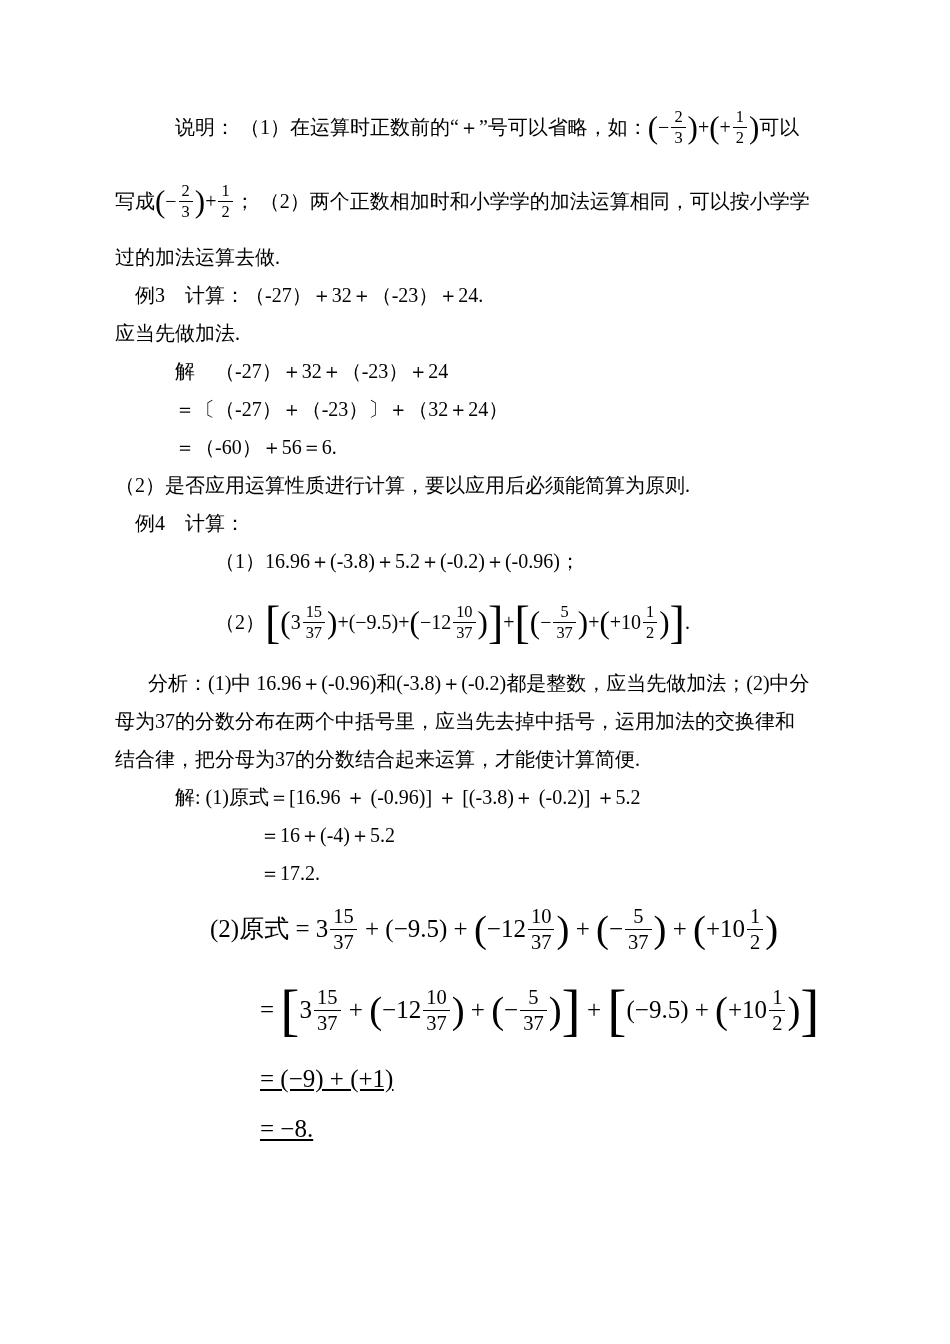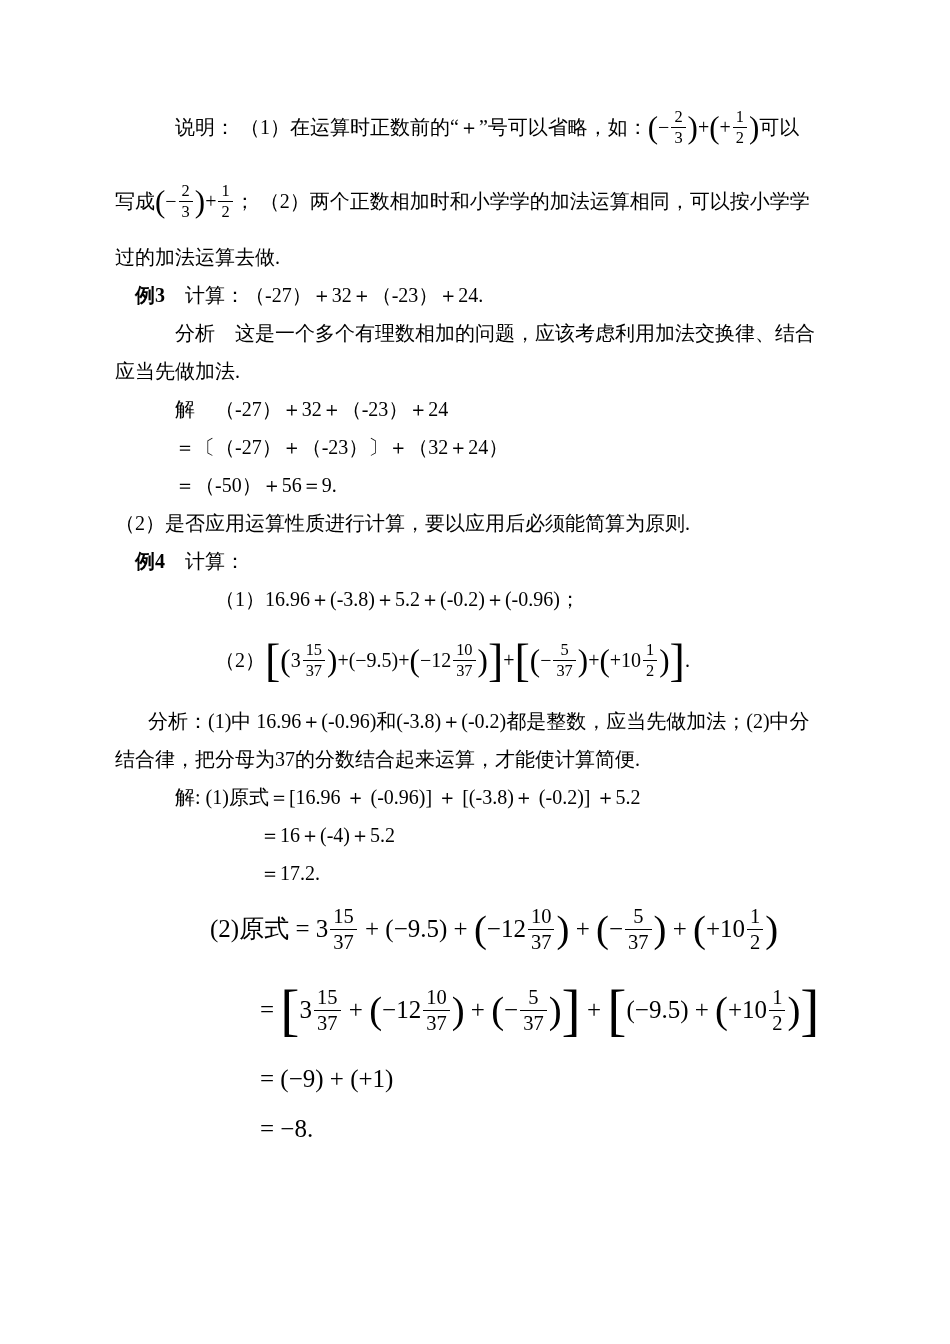--- a/index.html
+++ b/index.html
@@ -27,23 +27,23 @@
   .i20  { padding-left: 20px; }
   .i33  { padding-left: 33px; }
   .i60  { padding-left: 60px; }
   .i95  { padding-left: 95px; }
   .i100 { padding-left: 100px; }
   .i145 { padding-left: 145px; }
   
   .h74 { line-height: 74px; }
   .h84 { line-height: 84px; }
   .h88 { line-height: 88px; }
-  .h50 { line-height: 50px; }
+  .h50 { line-height: 50px; text-decoration: underline; }
   .math { font-size: 25px; }
-  b { font-weight: bold; }
+  b { font-weight: normal; }
   
   .frac {
     display: inline-block;
     vertical-align: middle;
     text-align: center;
     font-size: 0.82em;
     line-height: 1.1;
     margin: 0 2px;
     position: relative;
     top: -2px;
@@ -79,30 +79,30 @@
   }
 </style>
 </head>
 <body>
 
 <div class="page">
   <div class="line h74 i60">说明： （1）在运算时正数前的“＋”号可以省略，如：<span class="tall">(</span>−<span class="frac"><span class="num">2</span><span class="den">3</span></span><span class="tall">)</span>+<span class="tall">(</span>+<span class="frac"><span class="num">1</span><span class="den">2</span></span><span class="tall">)</span>可以</div>
   <div class="line h74">写成<span class="tall">(</span>−<span class="frac"><span class="num">2</span><span class="den">3</span></span><span class="tall">)</span>+<span class="frac"><span class="num">1</span><span class="den">2</span></span>； （2）两个正数相加时和小学学的加法运算相同，可以按小学学</div>
   <div class="line">过的加法运算去做.</div>
   <div class="line i20"><b>例3</b>　计算：（-27）＋32＋（-23）＋24.</div>
-  <div class="line i60">分析　这是一个多个有理数相加的问题，应该考虑利用加法交换律、结合</div>
   <div class="line">应当先做加法.</div>
   <div class="line i60">解　（-27）＋32＋（-23）＋24</div>
   <div class="line i60">＝〔（-27）＋（-23）〕＋（32＋24）</div>
-  <div class="line i60">＝（-50）＋56＝9.</div>
+  <div class="line i60">＝（-60）＋56＝6.</div>
   <div class="line">（2）是否应用运算性质进行计算，要以应用后必须能简算为原则.</div>
   <div class="line i20"><b>例4</b>　计算：</div>
   <div class="line i100">（1）16.96＋(-3.8)＋5.2＋(-0.2)＋(-0.96)；</div>
   <div class="line h84 i100">（2）<span class="bigb">[</span><span class="tall">(</span>3<span class="frac"><span class="num">15</span><span class="den">37</span></span><span class="tall">)</span>+(−9.5)+<span class="tall">(</span>−12<span class="frac"><span class="num">10</span><span class="den">37</span></span><span class="tall">)</span><span class="bigb">]</span>+<span class="bigb">[</span><span class="tall">(</span>−<span class="frac"><span class="num">5</span><span class="den">37</span></span><span class="tall">)</span>+<span class="tall">(</span>+10<span class="frac"><span class="num">1</span><span class="den">2</span></span><span class="tall">)</span><span class="bigb">]</span>.</div>
   <div class="line i33">分析：(1)中 16.96＋(-0.96)和(-3.8)＋(-0.2)都是整数，应当先做加法；(2)中分</div>
+  <div class="line">母为37的分数分布在两个中括号里，应当先去掉中括号，运用加法的交换律和</div>
   <div class="line">结合律，把分母为37的分数结合起来运算，才能使计算简便.</div>
   <div class="line i60">解: (1)原式＝[16.96 ＋ (-0.96)] ＋ [(-3.8)＋ (-0.2)] ＋5.2</div>
   <div class="line i145">＝16＋(-4)＋5.2</div>
   <div class="line i145">＝17.2.</div>
   <div class="line h74 i95 math">(2)原式 = 3<span class="frac"><span class="num">15</span><span class="den">37</span></span> + (−9.5) + <span class="tall">(</span>−12<span class="frac"><span class="num">10</span><span class="den">37</span></span><span class="tall">)</span> + <span class="tall">(</span>−<span class="frac"><span class="num">5</span><span class="den">37</span></span><span class="tall">)</span> + <span class="tall">(</span>+10<span class="frac"><span class="num">1</span><span class="den">2</span></span><span class="tall">)</span></div>
   <div class="line h88 i145 math">= <span class="bigb">[</span>3<span class="frac"><span class="num">15</span><span class="den">37</span></span> + <span class="tall">(</span>−12<span class="frac"><span class="num">10</span><span class="den">37</span></span><span class="tall">)</span> + <span class="tall">(</span>−<span class="frac"><span class="num">5</span><span class="den">37</span></span><span class="tall">)</span><span class="bigb">]</span> + <span class="bigb">[</span>(−9.5) + <span class="tall">(</span>+10<span class="frac"><span class="num">1</span><span class="den">2</span></span><span class="tall">)</span><span class="bigb">]</span></div>
   <div class="line h50 i145 math">= (−9) + (+1)</div>
   <div class="line h50 i145 math">= −8.</div>
 </div>
 

